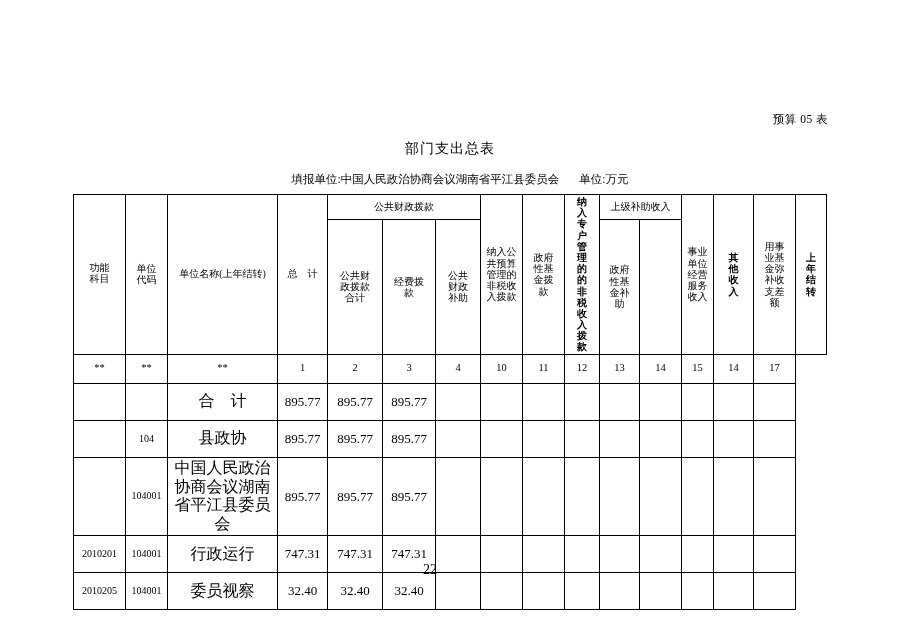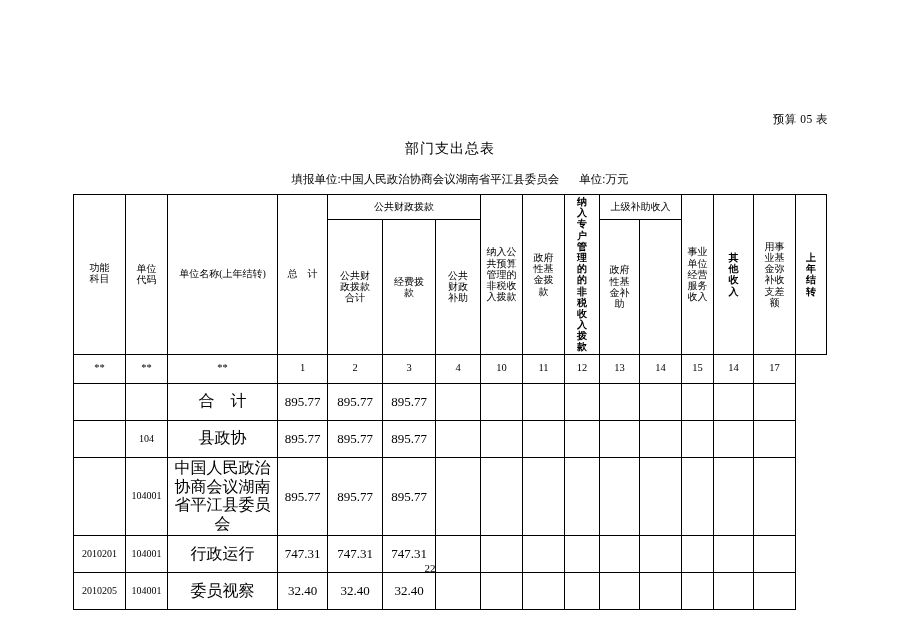--- a/index.html
+++ b/index.html
@@ -84,21 +84,21 @@
   }
   .cell-num {
     font-size: 13px;
   }
   .page-number {
     position: absolute;
     top: 562px;
     left: 0;
     width: 860px;
     text-align: center;
-    font-size: 11px;
+    font-size: 14px;
   }
   .narrow-wrap {
     display: block;
     margin: 0 auto;
     width: 1em;
     word-break: break-all;
     line-height: 1.12;
     font-weight: bold;
   }
   .w2 {

